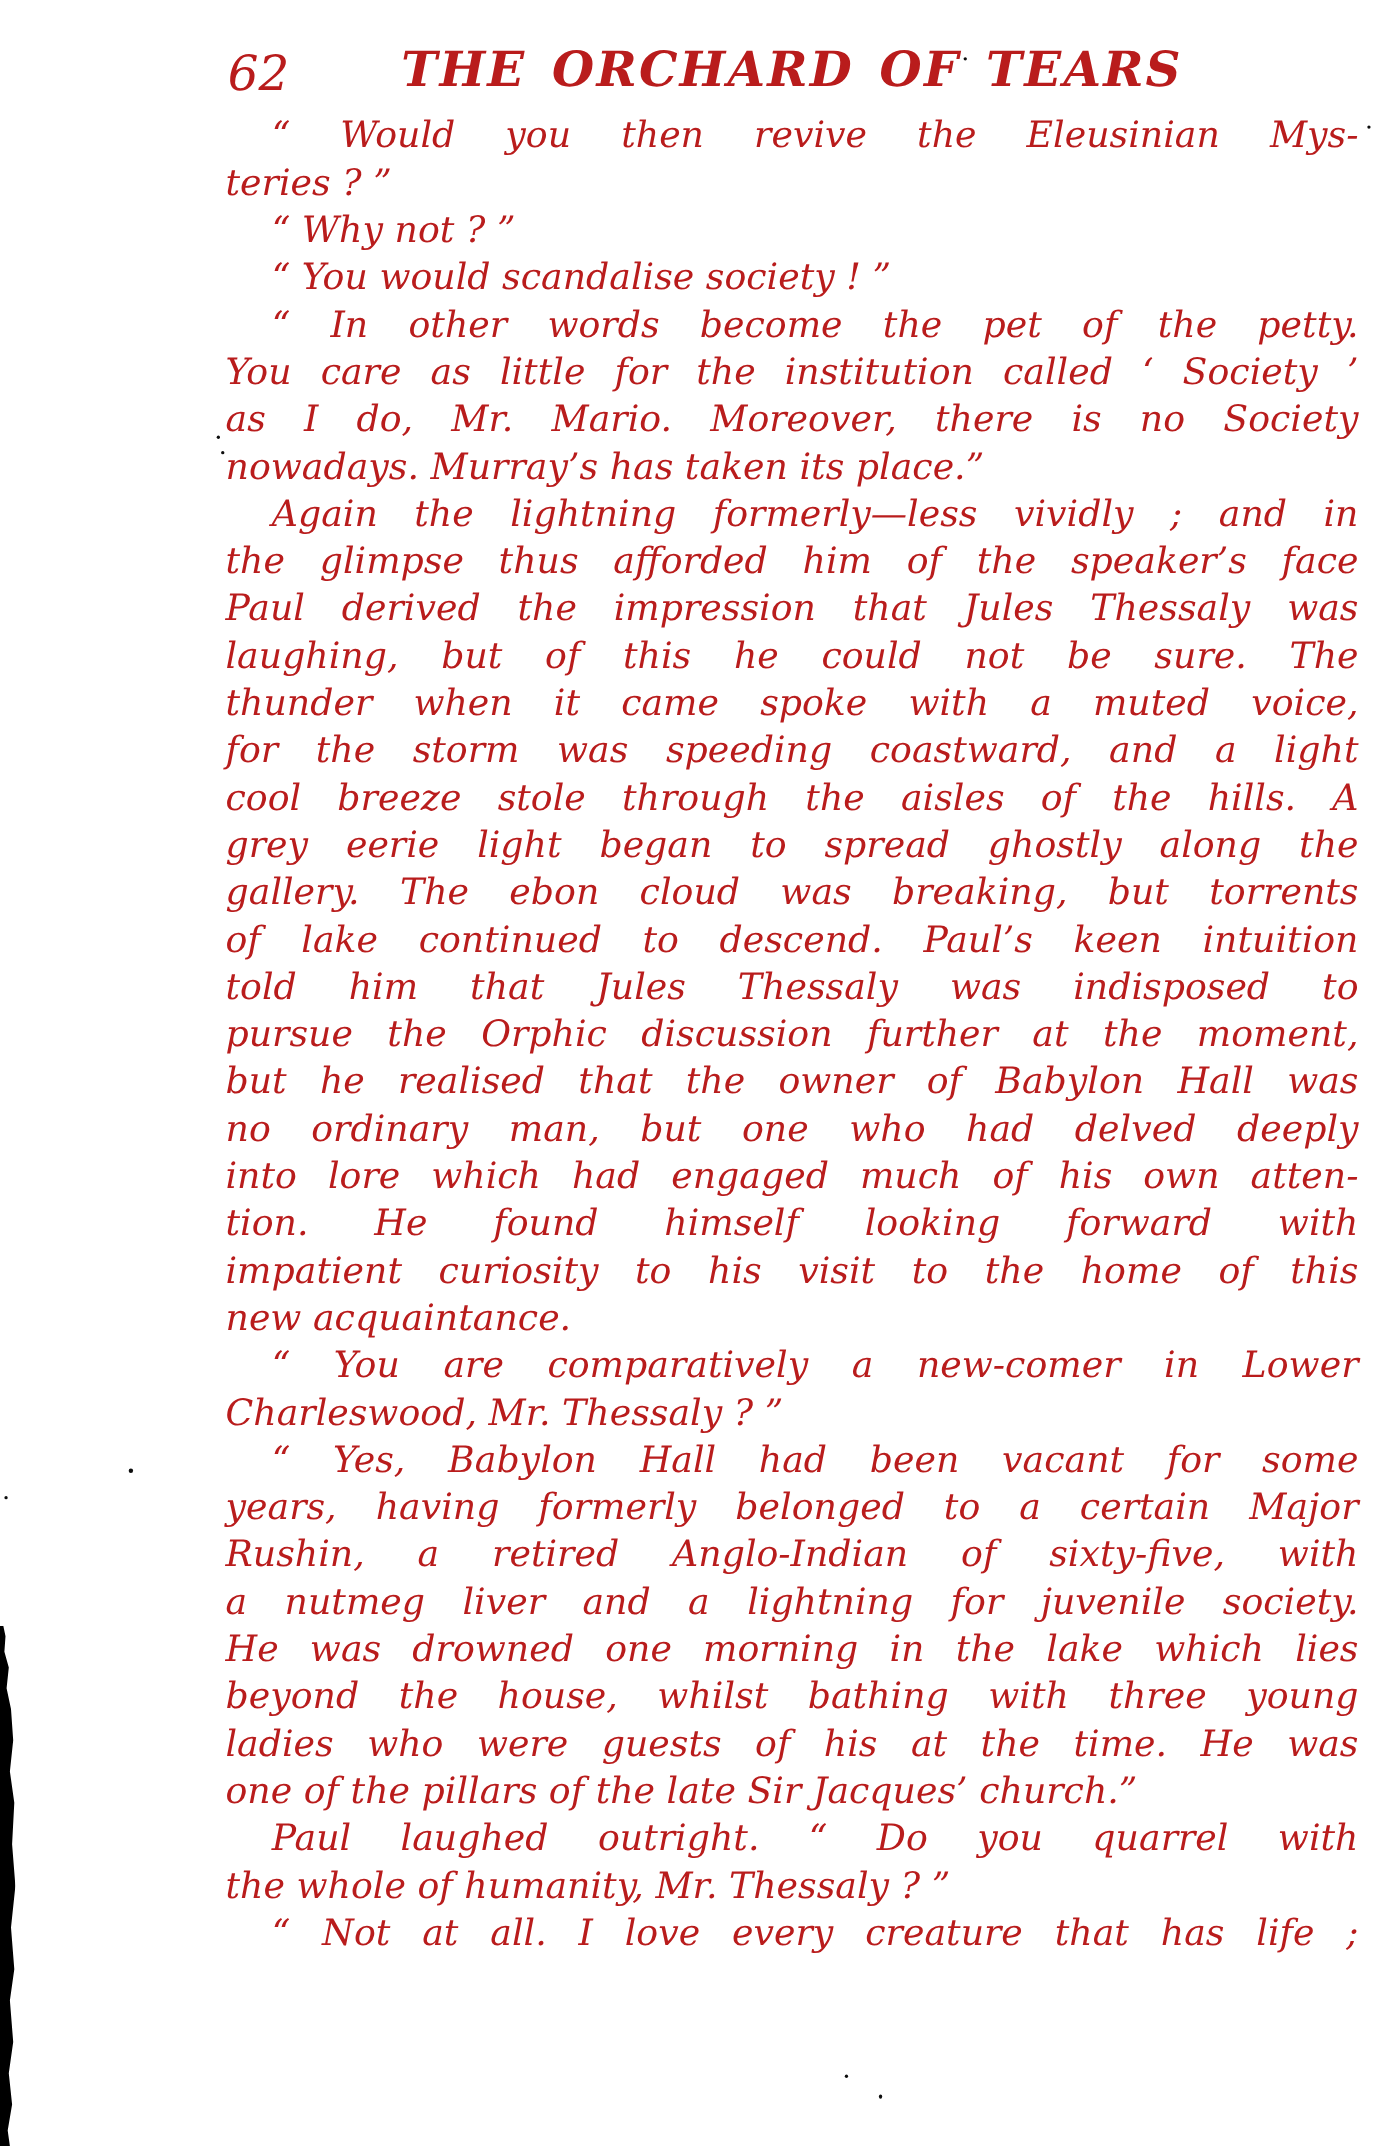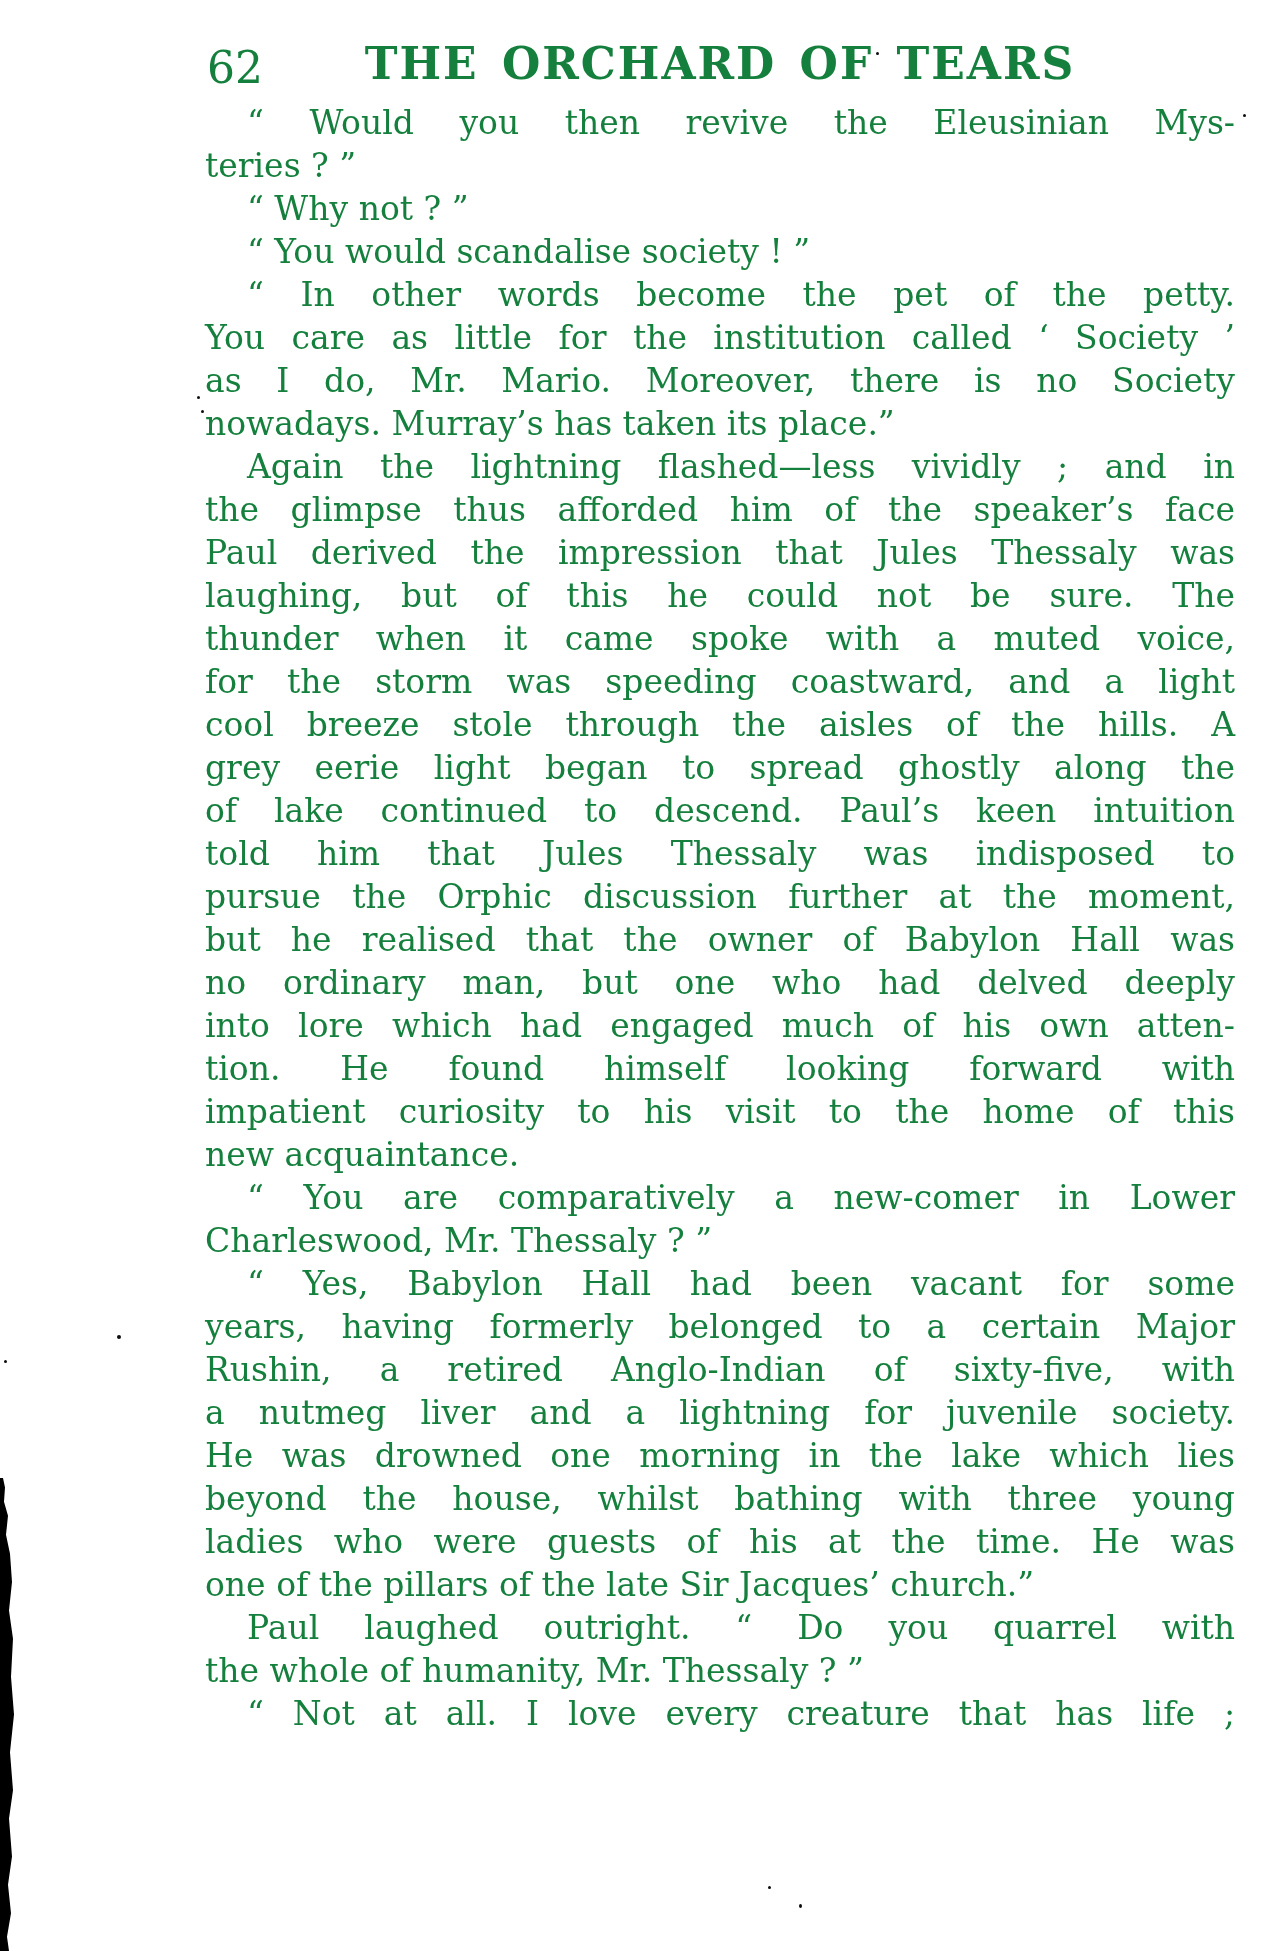--- a/index.html
+++ b/index.html
@@ -1,23 +1,24 @@
 <!DOCTYPE html>
 <html><head>
 <meta charset="utf-8">
 <style>
   html, body { margin: 0; padding: 0; background: #ffffff; }
   .page {
     position: relative;
     width: 1271px;
     height: 1951px;
     background: #ffffff;
-    color: #15803d;
+    color: #b91c1c;
     font-family: "DejaVu Serif", "Liberation Serif", serif;
     overflow: hidden;
+    font-style: italic;
   }
   .header {
     position: absolute;
     left: 205px;
     top: 36px;
     width: 1030px;
     height: 60px;
   }
   .folio {
     position: absolute;
@@ -86,28 +87,29 @@
 
   <div class="text-column">
       <div class="line indent just">“ Would you then revive the Eleusinian Mys-</div>
       <div class="line">teries ? ”</div>
       <div class="line indent">“ Why not ? ”</div>
       <div class="line indent">“ You would scandalise society ! ”</div>
       <div class="line indent just">“ In other words become the pet of the petty.</div>
       <div class="line just">You care as little for the institution called ‘ Society ’</div>
       <div class="line just">as I do, Mr. Mario. Moreover, there is no Society</div>
       <div class="line">nowadays.  Murray’s has taken its place.”</div>
-      <div class="line indent just">Again the lightning flashed—less vividly ; and in</div>
+      <div class="line indent just">Again the lightning formerly—less vividly ; and in</div>
       <div class="line just">the glimpse thus afforded him of the speaker’s face</div>
       <div class="line just">Paul derived the impression that Jules Thessaly was</div>
       <div class="line just">laughing, but of this he could not be sure. The</div>
       <div class="line just">thunder when it came spoke with a muted voice,</div>
       <div class="line just">for the storm was speeding coastward, and a light</div>
       <div class="line just">cool breeze stole through the aisles of the hills. A</div>
       <div class="line just">grey eerie light began to spread ghostly along the</div>
+      <div class="line just">gallery. The ebon cloud was breaking, but torrents</div>
       <div class="line just">of lake continued to descend. Paul’s keen intuition</div>
       <div class="line just">told him that Jules Thessaly was indisposed to</div>
       <div class="line just">pursue the Orphic discussion further at the moment,</div>
       <div class="line just">but he realised that the owner of Babylon Hall was</div>
       <div class="line just">no ordinary man, but one who had delved deeply</div>
       <div class="line just">into lore which had engaged much of his own atten-</div>
       <div class="line just">tion. He found himself looking forward with</div>
       <div class="line just">impatient curiosity to his visit to the home of this</div>
       <div class="line">new acquaintance.</div>
       <div class="line indent just">“ You are comparatively a new-comer in Lower</div>

